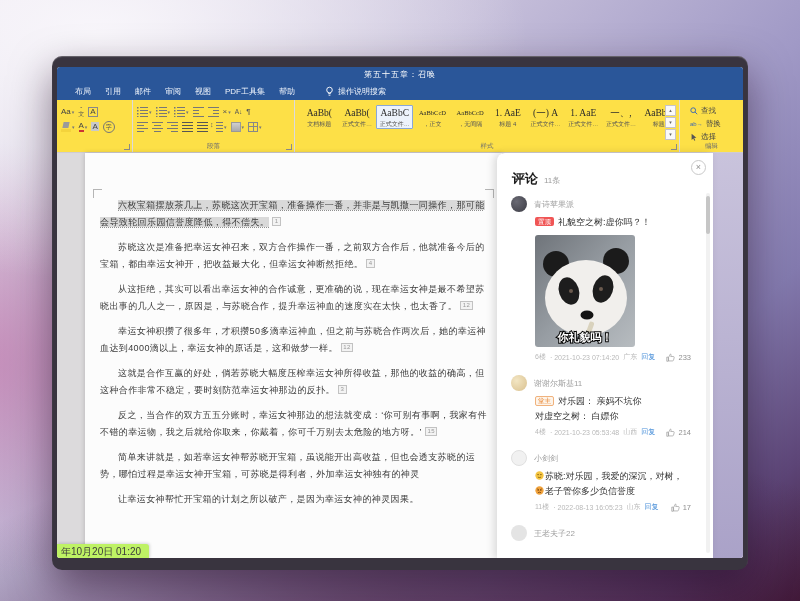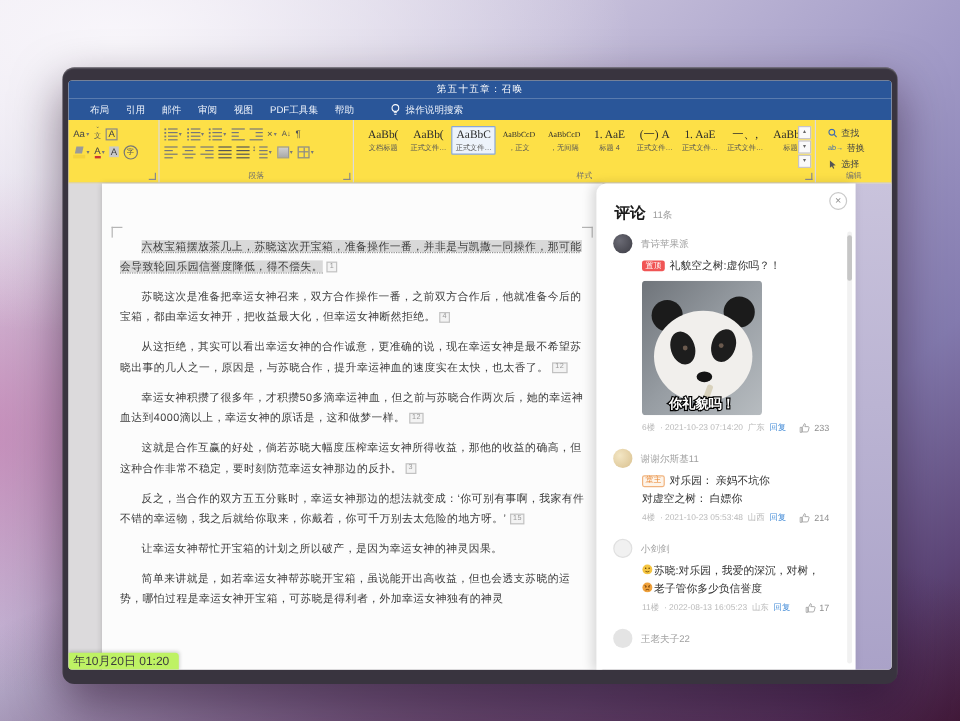--- a/index.html
+++ b/index.html
@@ -322,22 +322,22 @@
       <div class="page">
         <div class="crop tl"></div>
         <div class="crop tr"></div>
 
         <p class="para"><span class="sel">六枚宝箱摆放茶几上，苏晓这次开宝箱，准备操作一番，并非是与凯撒一同操作，那可能会导致轮回乐园信誉度降低，得不偿失。</span><span class="ref">1</span></p>
         <p class="para"><span>苏晓这次是准备把幸运女神召来，双方合作操作一番，之前双方合作后，他就准备今后的宝箱，都由幸运女神开，把收益最大化，但幸运女神断然拒绝。</span><span class="ref">4</span></p>
         <p class="para"><span>从这拒绝，其实可以看出幸运女神的合作诚意，更准确的说，现在幸运女神是最不希望苏晓出事的几人之一，原因是，与苏晓合作，提升幸运神血的速度实在太快，也太香了。</span><span class="ref">12</span></p>
         <p class="para"><span>幸运女神积攒了很多年，才积攒50多滴幸运神血，但之前与苏晓合作两次后，她的幸运神血达到4000滴以上，幸运女神的原话是，这和做梦一样。</span><span class="ref">12</span></p>
         <p class="para"><span>这就是合作互赢的好处，倘若苏晓大幅度压榨幸运女神所得收益，那他的收益的确高，但这种合作非常不稳定，要时刻防范幸运女神那边的反扑。</span><span class="ref">3</span></p>
         <p class="para"><span>反之，当合作的双方五五分账时，幸运女神那边的想法就变成：‘你可别有事啊，我家有件不错的幸运物，我之后就给你取来，你戴着，你可千万别去太危险的地方呀。’</span><span class="ref">15</span></p>
+        <p class="para"><span>简单来讲就是，如若幸运女神帮苏晓开宝箱，虽说能开出高收益，但也会透支苏晓的运势，哪怕过程是幸运女神开宝箱，可苏晓是得利者，外加幸运女神独有的神灵</span></p>
         <p class="para"><span>让幸运女神帮忙开宝箱的计划之所以破产，是因为幸运女神的神灵因果。</span></p>
-        <p class="para"><span>简单来讲就是，如若幸运女神帮苏晓开宝箱，虽说能开出高收益，但也会透支苏晓的运势，哪怕过程是幸运女神开宝箱，可苏晓是得利者，外加幸运女神独有的神灵</span></p>
       </div>
 
       <div class="cpanel">
         <div class="cp-close">×</div>
         <div class="cp-head">
           <span class="cp-title">评论</span><span class="cp-count">11条</span>
         </div>
 
         <div class="cmt">
           <div class="cmt-head">

